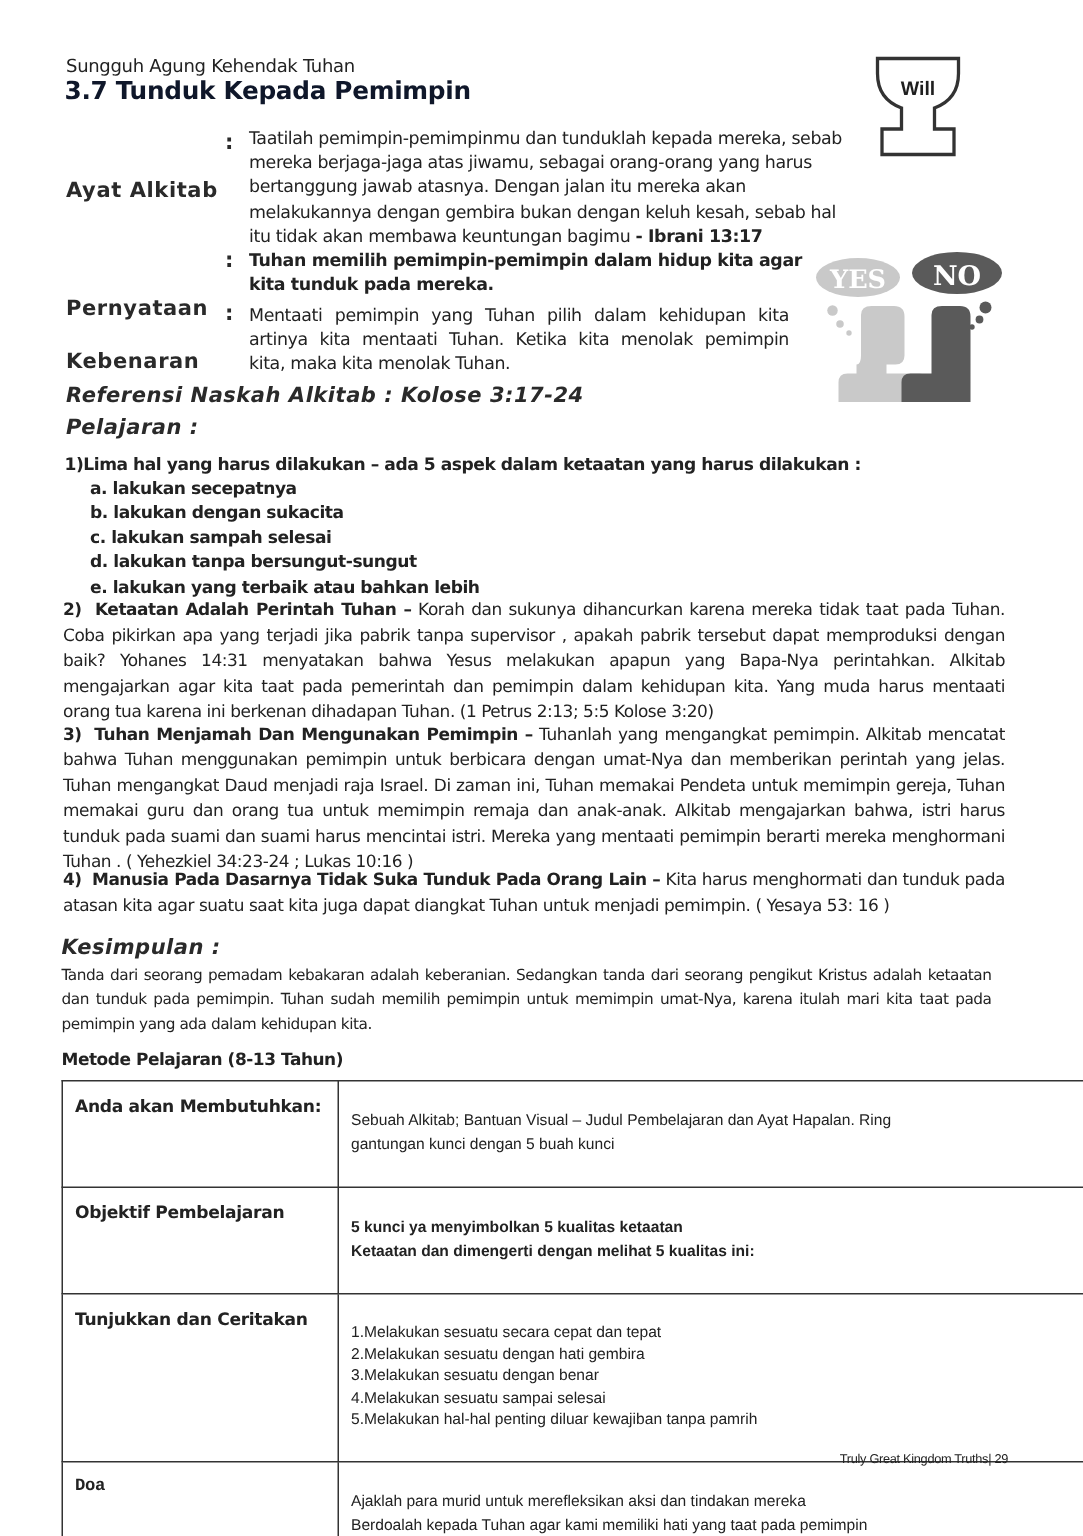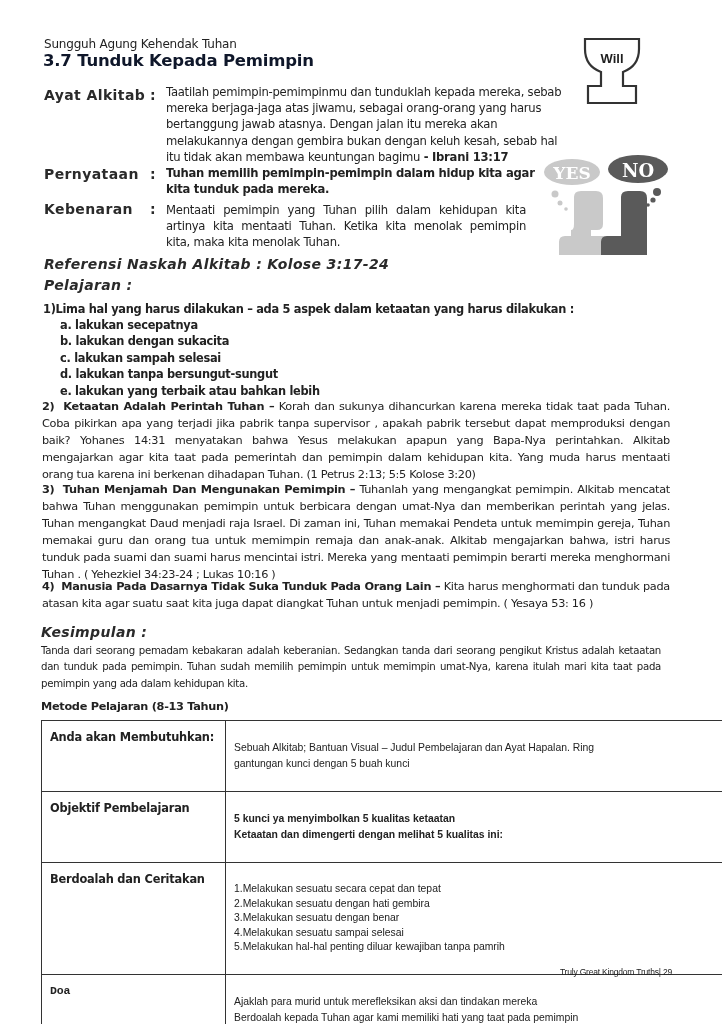--- a/index.html
+++ b/index.html
@@ -5,26 +5,26 @@
   * { box-sizing: border-box; margin: 0; padding: 0; }
   html, body { width: 722px; height: 1024px; background: #ffffff; overflow: hidden; }
   body { position: relative; font-family: "DejaVu Sans", "Liberation Sans", sans-serif; color: #1f1f1f; }
   .abs { position: absolute; }
 
   .subtitle { left: 44px; top: 37px; font-size: 12px; color: #222; letter-spacing: -0.2px; }
   .title { left: 43px; top: 51px; font-size: 16.5px; font-weight: bold; color: #0f172a; letter-spacing: -0.2px; }
 
   .cup { left: 583px; top: 36px; width: 58px; height: 70px; }
 
-  .label { font-size: 14px; font-weight: bold; color: #2a2a2a; letter-spacing: 0.4px; }
+  .label { font-size: 14px; font-weight: bold; color: #2a2a2a; letter-spacing: 0.4px; margin-top: 32px; }
   .colon { font-size: 14px; font-weight: bold; color: #2a2a2a; }
   .para { font-size: 11.6px; line-height: 16.2px; color: #222; letter-spacing: -0.25px; }
   .para b { font-weight: bold; }
 
-  .yesno { left: 541px; top: 152px; width: 128px; height: 105px; }
+  .yesno { left: 541px; top: 165px; width: 128px; height: 105px; }
 
   .h2 { font-size: 14px; font-weight: bold; color: #2a2a2a; letter-spacing: 0.35px; font-style: italic; }
 
   .list-line { font-size: 11.4px; font-weight: bold; line-height: 16.4px; color: #222; letter-spacing: -0.3px; }
   .body-block { left: 42px; width: 628px; font-size: 11.3px; line-height: 16.9px; color: #222; text-align: justify; letter-spacing: -0.3px; }
   .body-block b { font-weight: bold; }
 
   .conclusion { left: 41px; top: 643px; width: 620px; font-size: 10.2px; line-height: 16.3px; color: #222; text-align: justify; letter-spacing: -0.3px; }
 
   .method-title { left: 41px; top: 700px; font-size: 11.3px; font-weight: bold; color: #222; letter-spacing: -0.3px; }
@@ -132,21 +132,21 @@
     </td>
   </tr>
   <tr style="height:49px;">
     <td class="k">Objektif Pembelajaran</td>
     <td class="v bold">
       <div>5 kunci ya menyimbolkan 5 kualitas ketaatan</div>
       <div>Ketaatan dan dimengerti dengan melihat 5 kualitas ini:</div>
     </td>
   </tr>
   <tr style="height:90px;">
-    <td class="k">Berdoalah dan Ceritakan</td>
+    <td class="k">Tunjukkan dan Ceritakan</td>
     <td class="v" style="line-height:14.6px;">
       <div>1.Melakukan sesuatu secara cepat dan tepat</div>
       <div>2.Melakukan sesuatu dengan hati gembira</div>
       <div>3.Melakukan sesuatu dengan benar</div>
       <div>4.Melakukan sesuatu sampai selesai</div>
       <div>5.Melakukan hal-hal penting diluar kewajiban tanpa pamrih</div>
     </td>
   </tr>
   <tr style="height:48px;">
     <td class="k k-doa">Doa</td>

